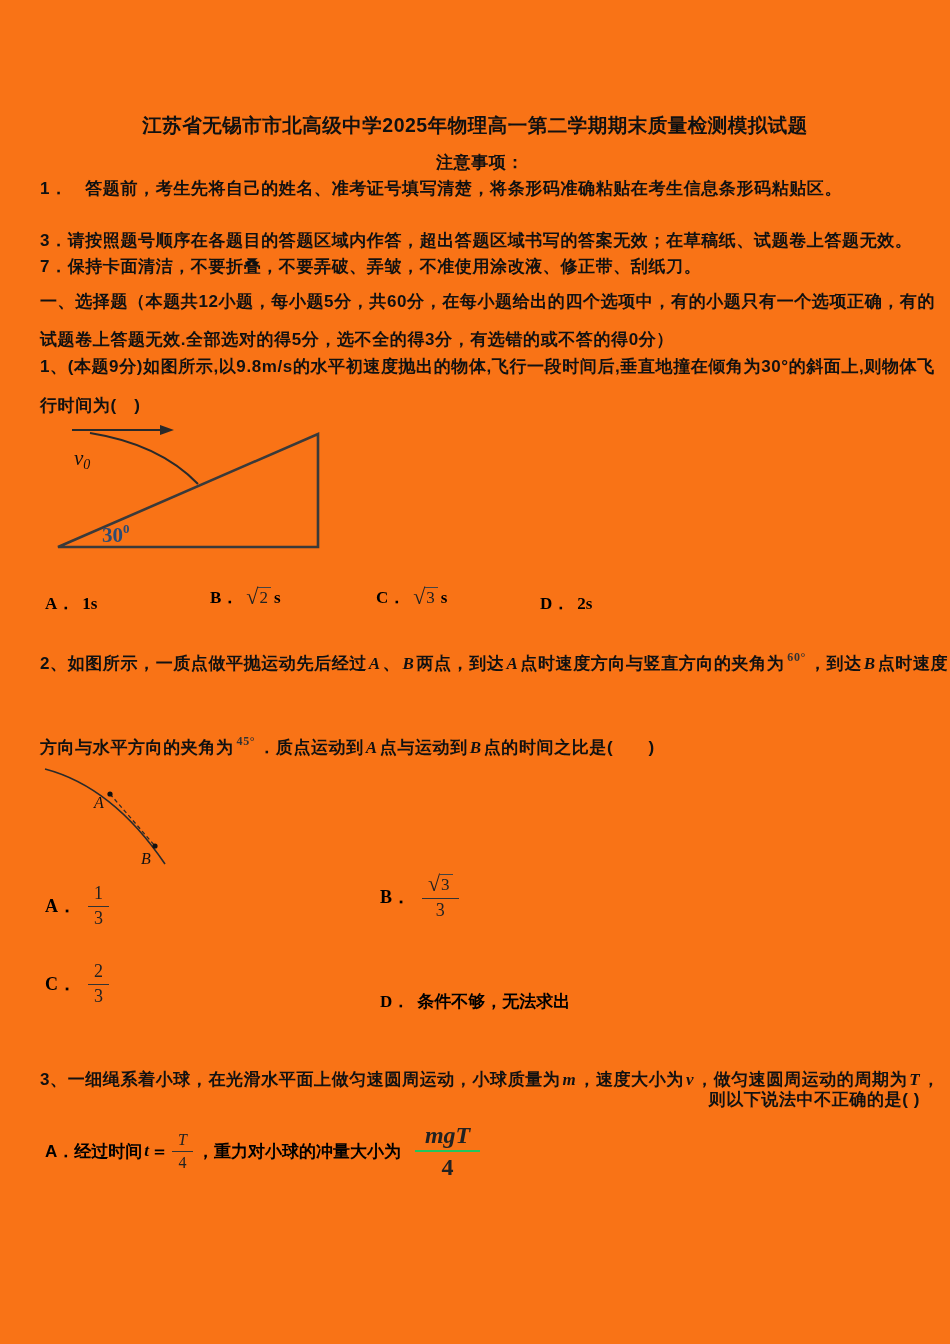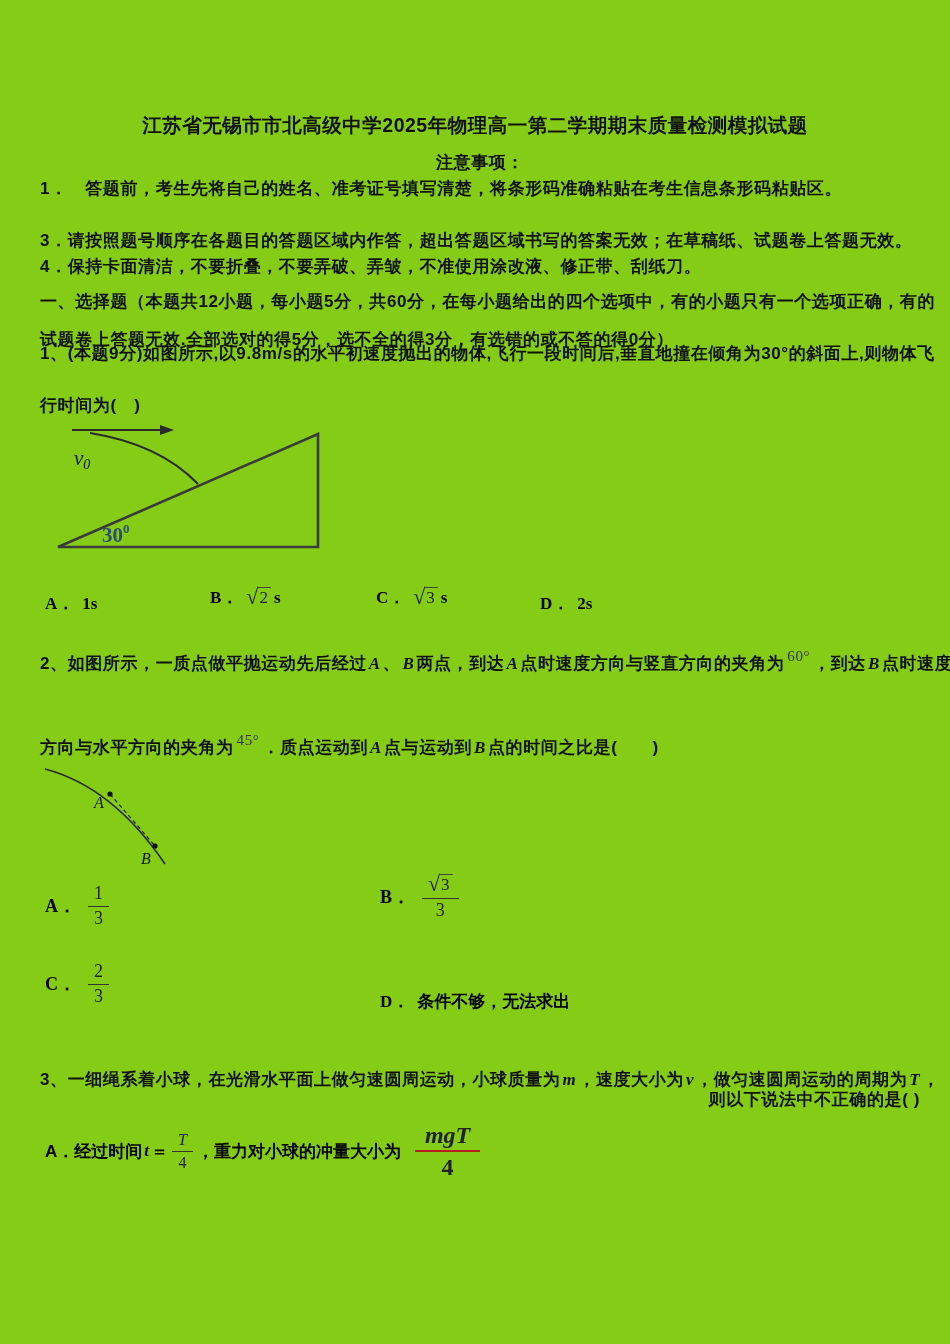--- a/index.html
+++ b/index.html
@@ -1,19 +1,19 @@
 <!DOCTYPE html>
 <html><head>
 <meta charset="utf-8">
 <style>
   html,body{margin:0;padding:0;background:#ffffff;}
   #page{
     position:relative;
     width:950px;height:1344px;
-    background:#84cc16;
+    background:#f97316;
     color:#000;
     font-family:"Liberation Sans",sans-serif;
     overflow:hidden;
   }
   .line{
     position:absolute;
     left:40px;right:30px;
     white-space:nowrap;
     font-size:17px;
     font-weight:bold;
@@ -28,22 +28,22 @@
     font-weight:bold;
   }
   .p-n{}
   .p-it{
     font-family:"Liberation Serif",serif;
     font-style:italic;
     padding:0 2px;
   }
   .p-deg{
     font-family:"Liberation Serif",serif;
-    font-weight:normal;
-    font-size:15px;
+    font-weight:bold;
+    font-size:12px;
     position:relative;
     top:-8px;
     padding:0 3px;
     color:#333;
   }
   .serifv{font-family:"Liberation Serif",serif;}
   
   .opt{
     position:absolute;
     white-space:nowrap;
@@ -58,42 +58,42 @@
   .sq-val{border-top:1.5px solid #444;padding:0 3px 0 1px;font-size:17px;line-height:20px;}
   .unit{font-family:"Liberation Serif",serif;font-weight:bold;margin-left:3px;}
   .frac{
     display:inline-flex;flex-direction:column;align-items:center;
     font-family:"Liberation Serif",serif;font-weight:normal;color:#222;
     vertical-align:middle;margin:0 4px;
   }
   .frac .num{padding:0 6px 2px 6px;border-bottom:1.5px solid #333;line-height:1.1;}
   .frac .den{padding:2px 6px 0 6px;line-height:1.1;}
   .bigfrac{font-size:24px;font-weight:bold;font-style:italic;}
-  .bigfrac .num{border-bottom:2px solid #b91c1c;padding:0 10px 2px 10px;font-style:italic;}
+  .bigfrac .num{border-bottom:2px solid #22c55e;padding:0 10px 2px 10px;font-style:italic;}
   .bigfrac .den{font-style:normal;}
   .smallfrac{font-size:16px;}
   .smallfrac .num{font-style:italic;}
   svg text{font-family:"Liberation Serif",serif;}
 </style>
 </head>
 <body>
 
 <div id="page">
 
   <div class="line title" style="top:112px;">江苏省无锡市市北高级中学2025年物理高一第二学期期末质量检测模拟试题</div>
 
   <div class="line" style="top:151px;text-align:center;">注意事项：</div>
   <div class="line" style="top:177px;">1．　答题前，考生先将自己的姓名、准考证号填写清楚，将条形码准确粘贴在考生信息条形码粘贴区。</div>
   <div class="line" style="top:229px;">3．请按照题号顺序在各题目的答题区域内作答，超出答题区域书写的答案无效；在草稿纸、试题卷上答题无效。</div>
-  <div class="line" style="top:255px;">4．保持卡面清洁，不要折叠，不要弄破、弄皱，不准使用涂改液、修正带、刮纸刀。</div>
+  <div class="line" style="top:255px;">7．保持卡面清洁，不要折叠，不要弄破、弄皱，不准使用涂改液、修正带、刮纸刀。</div>
 
   <div class="line" style="top:290px;">一、选择题（本题共12小题，每小题5分，共60分，在每小题给出的四个选项中，有的小题只有一个选项正确，有的</div>
   <div class="line" style="top:328px;">试题卷上答题无效.全部选对的得5分，选不全的得3分，有选错的或不答的得0分）</div>
 
-  <div class="line" style="top:342px;">1、(本题9分)如图所示,以9.8m/s的水平初速度抛出的物体,飞行一段时间后,垂直地撞在倾角为30°的斜面上,则物体飞</div>
+  <div class="line" style="top:355px;">1、(本题9分)如图所示,以9.8m/s的水平初速度抛出的物体,飞行一段时间后,垂直地撞在倾角为30°的斜面上,则物体飞</div>
   <div class="line" style="top:394px;">行时间为(　)</div>
 
   <svg style="position:absolute;left:50px;top:420px;" width="280" height="138" viewBox="0 0 280 138">
 
     <path d="M 8,127 L 268,14 L 268,127 Z" fill="none" stroke="#3a3a3a" stroke-width="2.6"></path>
 
     <line x1="22" y1="10" x2="112" y2="10" stroke="#2a2a2a" stroke-width="2"></line>
     <polygon points="110,5 124,10 110,15" fill="#2a2a2a"></polygon>
 
     <path d="M 40,13 C 78,19 118,33 148,64" fill="none" stroke="#2a2a2a" stroke-width="2"></path>

